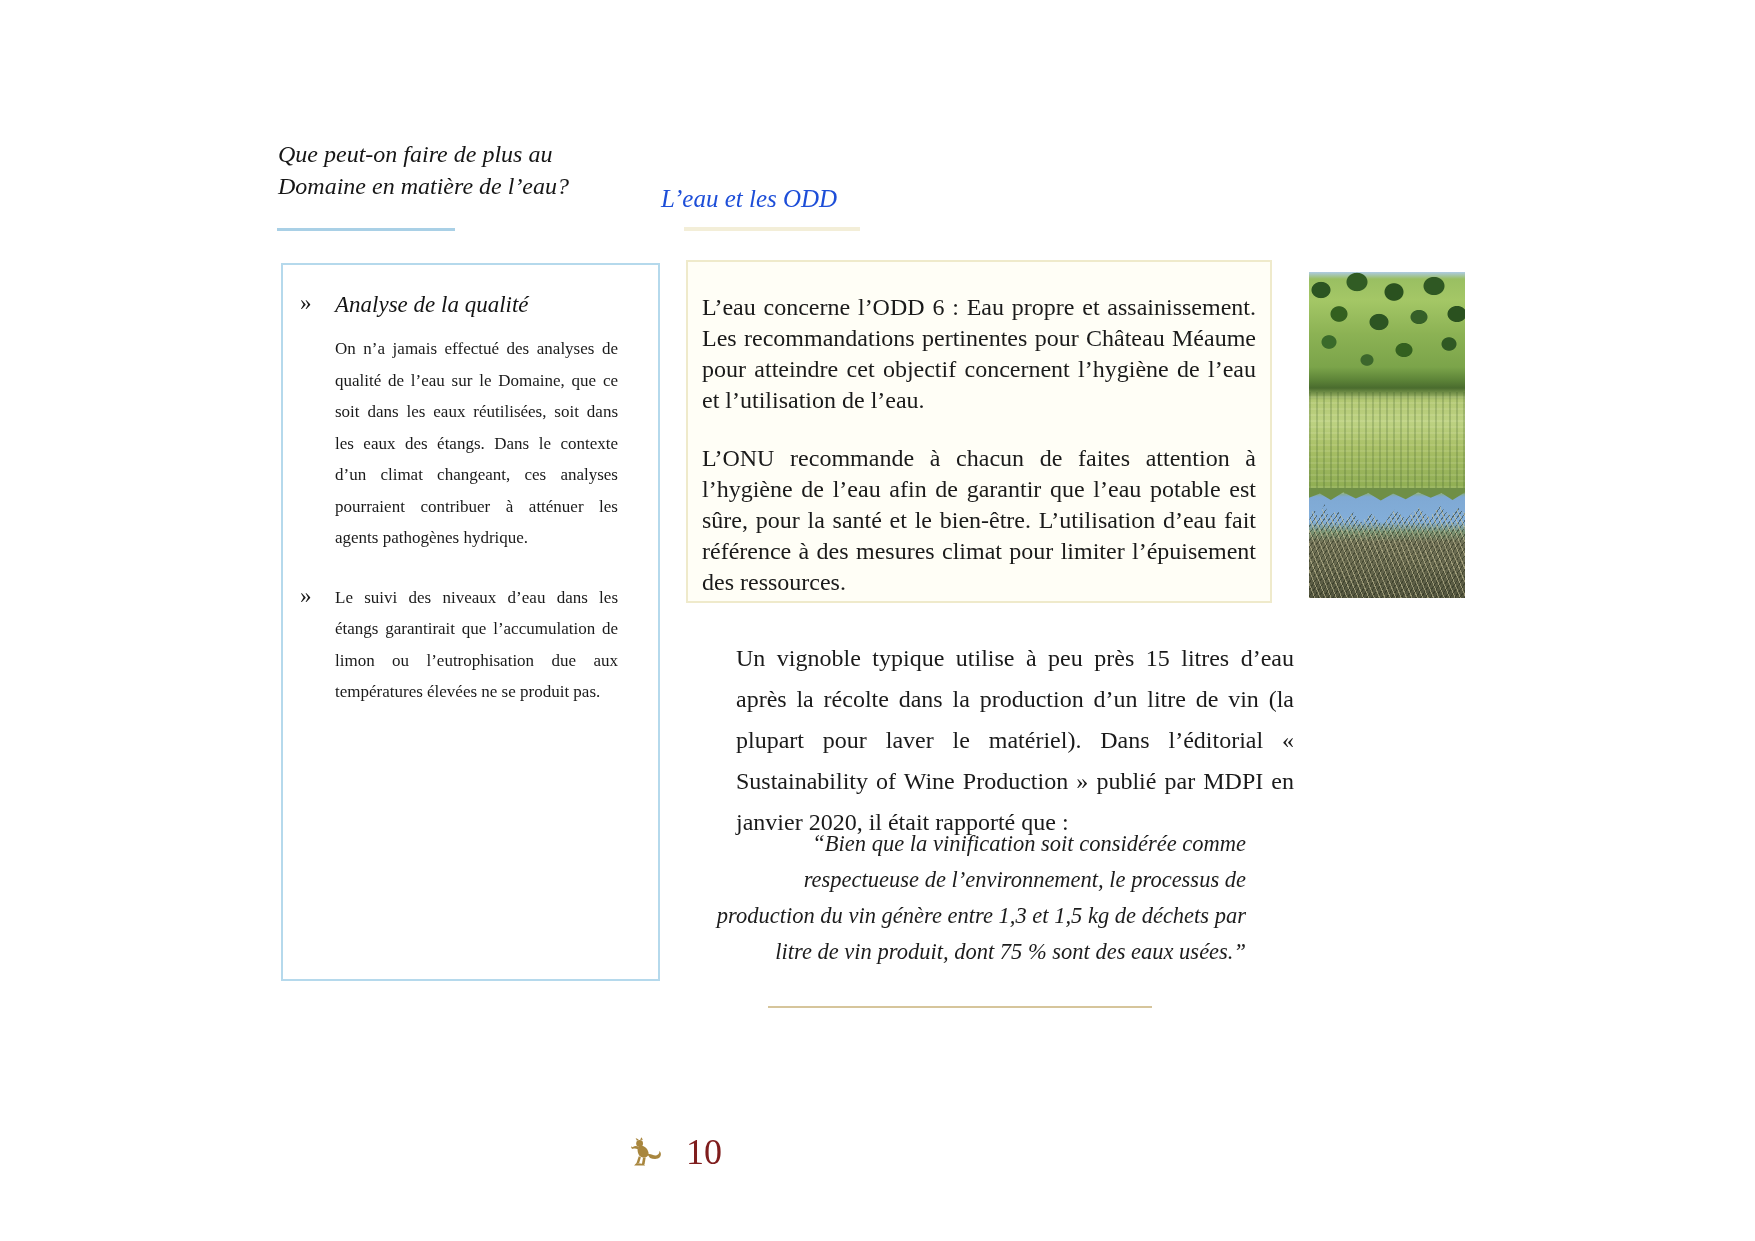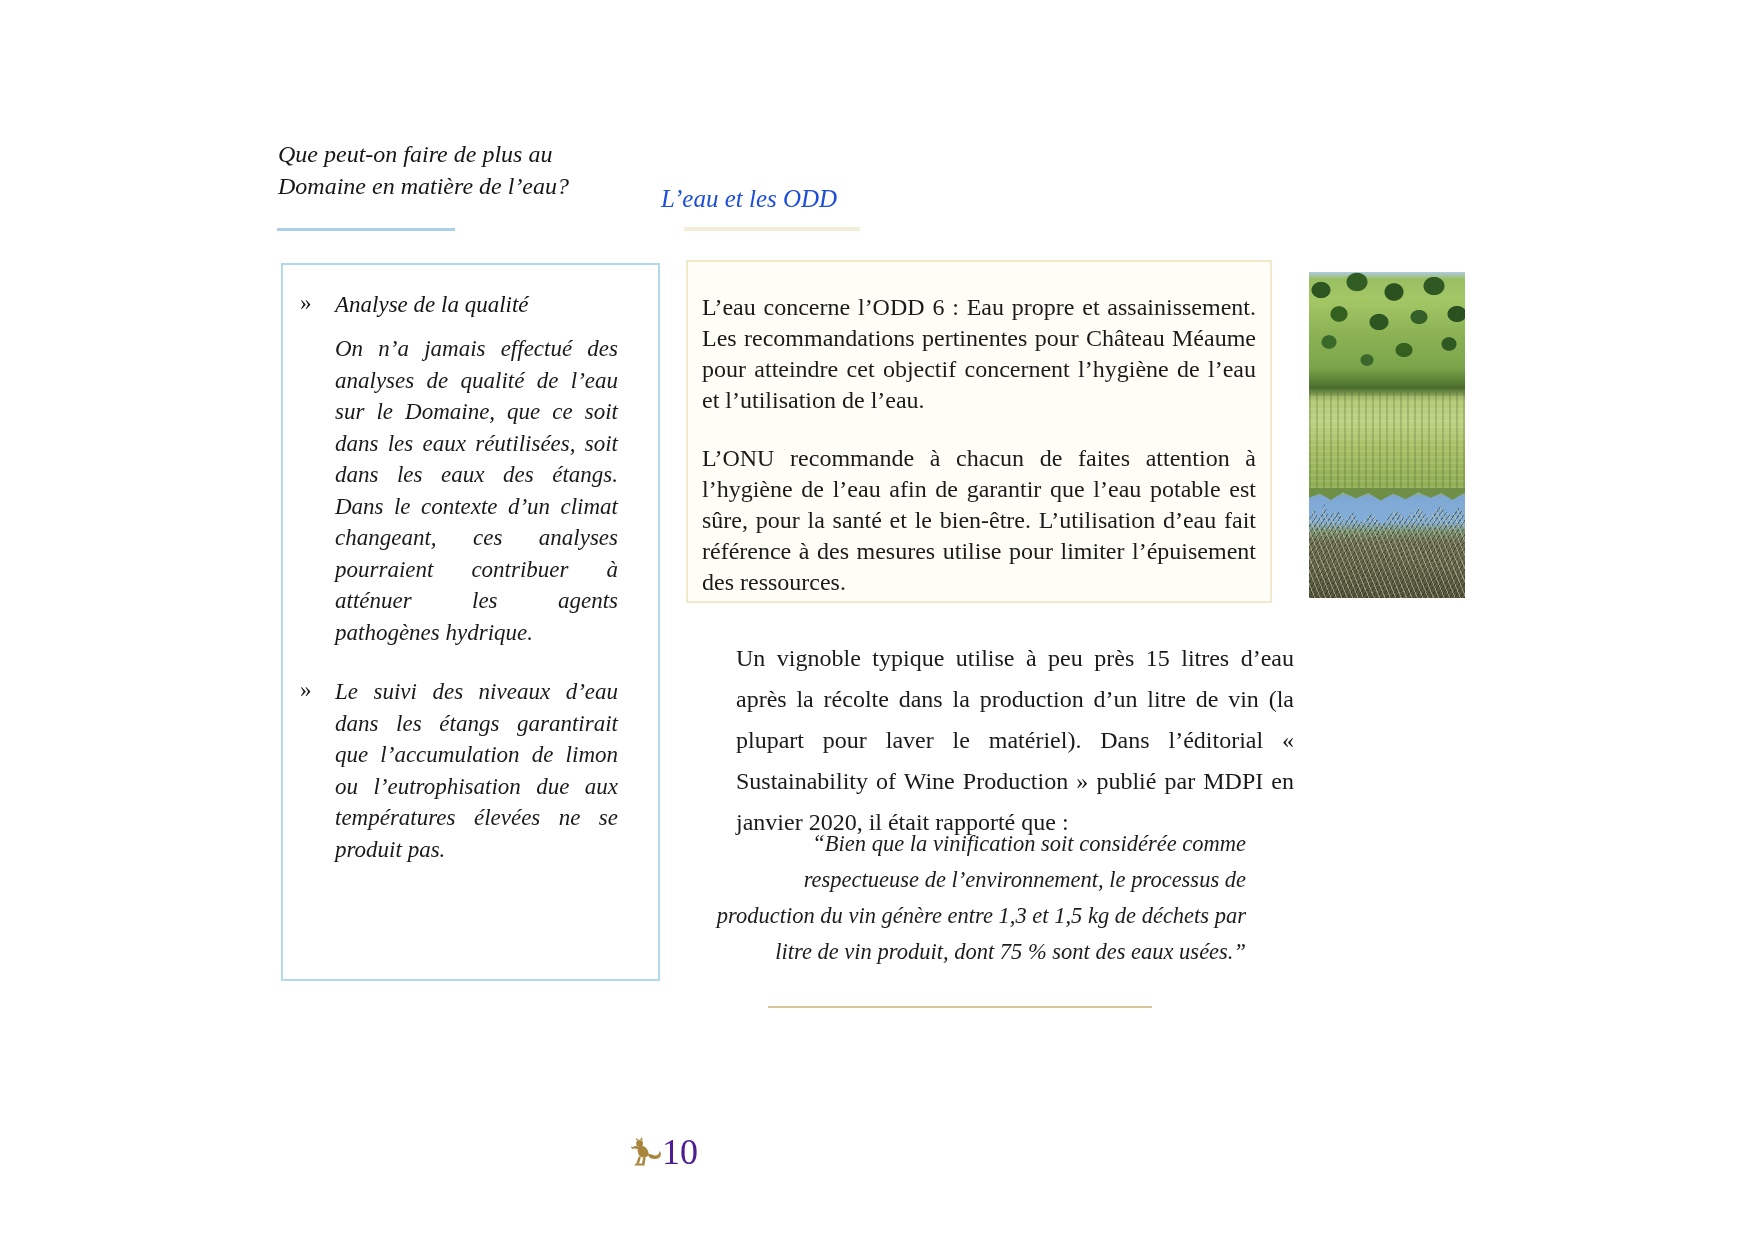--- a/index.html
+++ b/index.html
@@ -49,22 +49,22 @@
   .bullet-item + .bullet-item { margin-top: 28px; }
   .bullet-marker {
     position: absolute; left: 0; top: 1px;
     font-size: 23px; color: #1a1a1a;
   }
   .bullet-title {
     font-style: italic; font-size: 23px; line-height: 31px;
     margin-bottom: 13px; color: #141414;
   }
   .bullet-body {
-    font-size: 23px; line-height: 31.5px;
-    text-align: justify; hyphens: none; font-style: italic;
+    font-size: 17px; line-height: 31.5px;
+    text-align: justify; hyphens: none;
   }
 
   
   .odd-box {
     position: absolute; left: 686px; top: 260px;
     width: 586px; height: 343px;
     box-sizing: border-box;
     border: 2px solid #efeacb;
     background: #fffef6;
     padding: 24px 14px 0 14px;
@@ -89,21 +89,22 @@
 
   .divider {
     position: absolute; left: 768px; top: 1006px; width: 384px; height: 2px;
     background: #d6c59b;
   }
 
   
   .footer { position: absolute; left: 630px; top: 1132px; height: 40px; display: flex; align-items: center; }
   .lion { width: 32px; height: 30px; display: block; }
   .page-number {
-    font-size: 36px; color: #4c1d95; line-height: 36px;
+    margin-left: 24px;
+    font-size: 36px; color: #7f1d1d; line-height: 36px;
   }
 
   
   .photo {
     position: absolute; left: 1309px; top: 272px; width: 156px; height: 326px;
     overflow: hidden;
     background: linear-gradient(180deg,
       #aecbe4 0px, #9abf62 7px,
       #a4c766 28px,
       #8cb254 62px,
@@ -177,21 +178,21 @@
       <div class="bullet-body">On n’a jamais effectué des analyses de qualité de l’eau sur le Domaine, que ce soit dans les eaux réutilisées, soit dans les eaux des étangs. Dans le contexte d’un climat changeant, ces analyses pourraient contribuer à atténuer les agents pathogènes hydrique.</div>
     </div>
     <div class="bullet-item">
       <span class="bullet-marker">»</span>
       <div class="bullet-body">Le suivi des niveaux d’eau dans les étangs garantirait que l’accumulation de limon ou l’eutrophisation due aux températures élevées ne se produit pas.</div>
     </div>
   </div>
 
   <div class="odd-box">
     <p>L’eau concerne l’ODD 6 : Eau propre et assainissement. Les recommandations pertinentes pour Château Méaume pour atteindre cet objectif concernent l’hygiène de l’eau et l’utilisation de l’eau.</p>
-    <p>L’ONU recommande à chacun de faites attention à l’hygiène de l’eau afin de garantir que l’eau potable est sûre, pour la santé et le bien-être. L’utilisation d’eau fait référence à des mesures utilise pour limiter l’épuisement des ressources.</p>
+    <p>L’ONU recommande à chacun de faites attention à l’hygiène de l’eau afin de garantir que l’eau potable est sûre, pour la santé et le bien-être. L’utilisation d’eau fait référence à des mesures climat pour limiter l’épuisement des ressources.</p>
   </div>
 
   <div class="vignoble-para">Un vignoble typique utilise à peu près 15 litres d’eau après la récolte dans la production d’un litre de vin (la plupart pour laver le matériel). Dans l’éditorial « Sustainability of Wine Production » publié par MDPI en janvier 2020, il était rapporté que :</div>
 
   <div class="quote">“Bien que la vinification soit considérée comme respectueuse de l’environnement, le processus de production du vin génère entre 1,3 et 1,5 kg de déchets par litre de vin produit, dont 75 % sont des eaux usées.”</div>
 
   <div class="divider"></div>
 
   <div class="photo" title="étang : feuillage, reflets d’arbres, bande de ciel bleu reflétée, berge d’herbes sèches">
     <div class="photo-leaves"></div>

